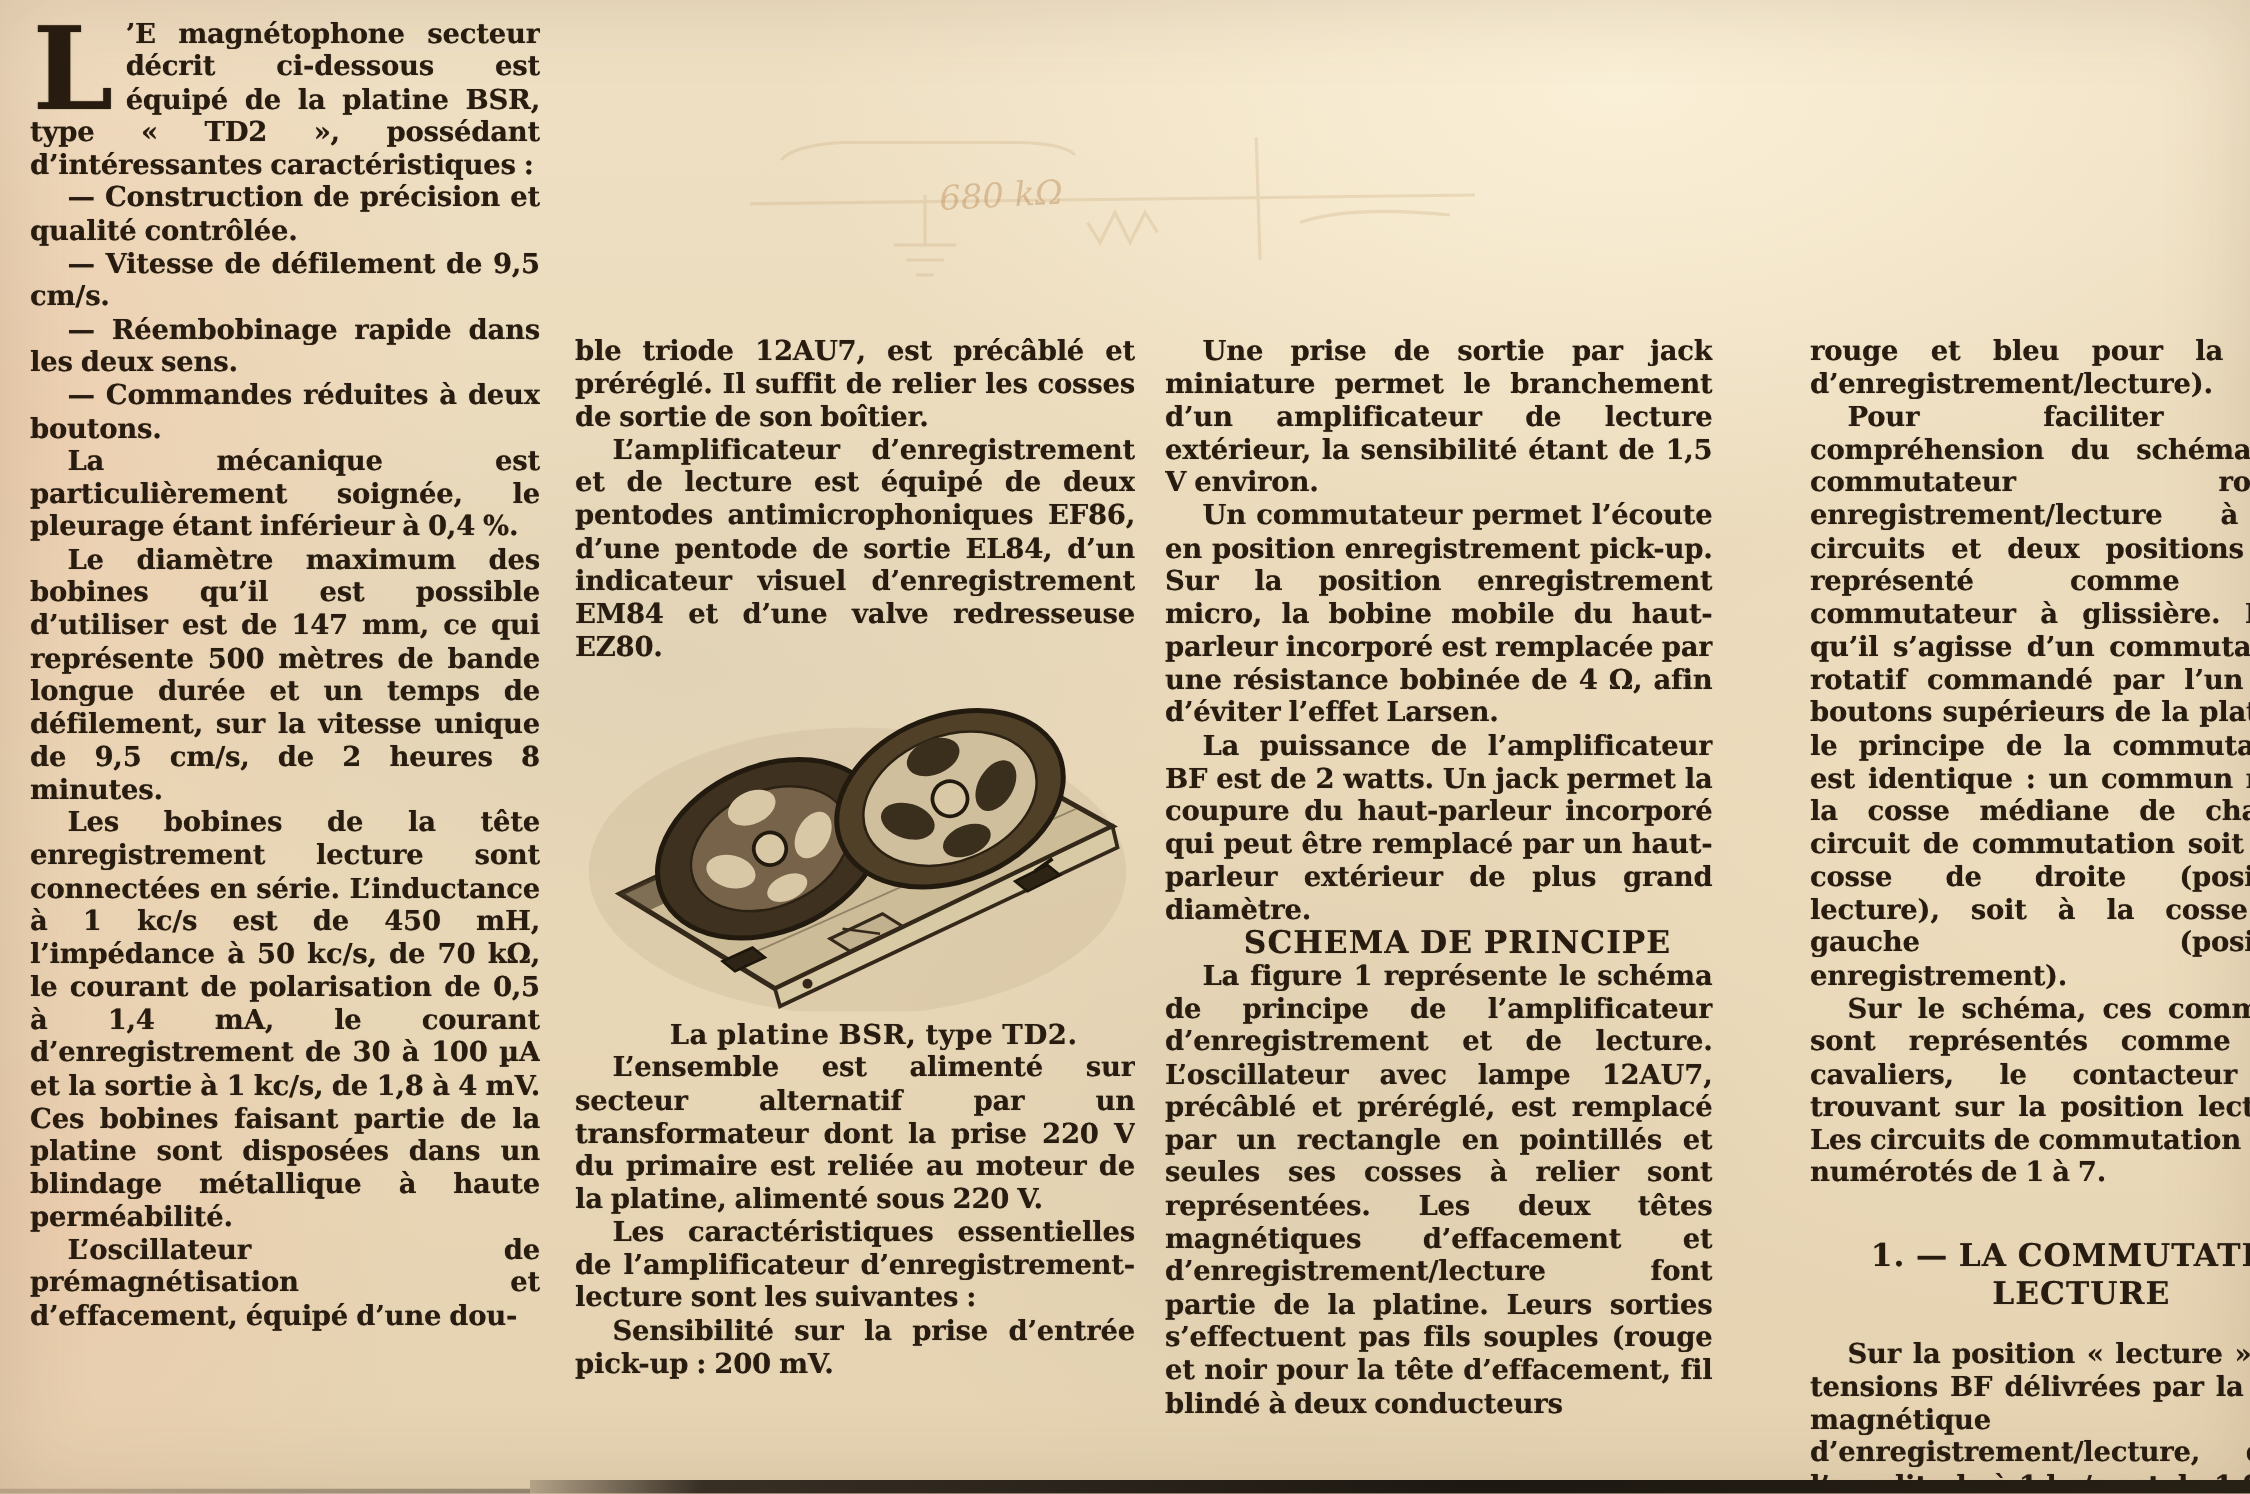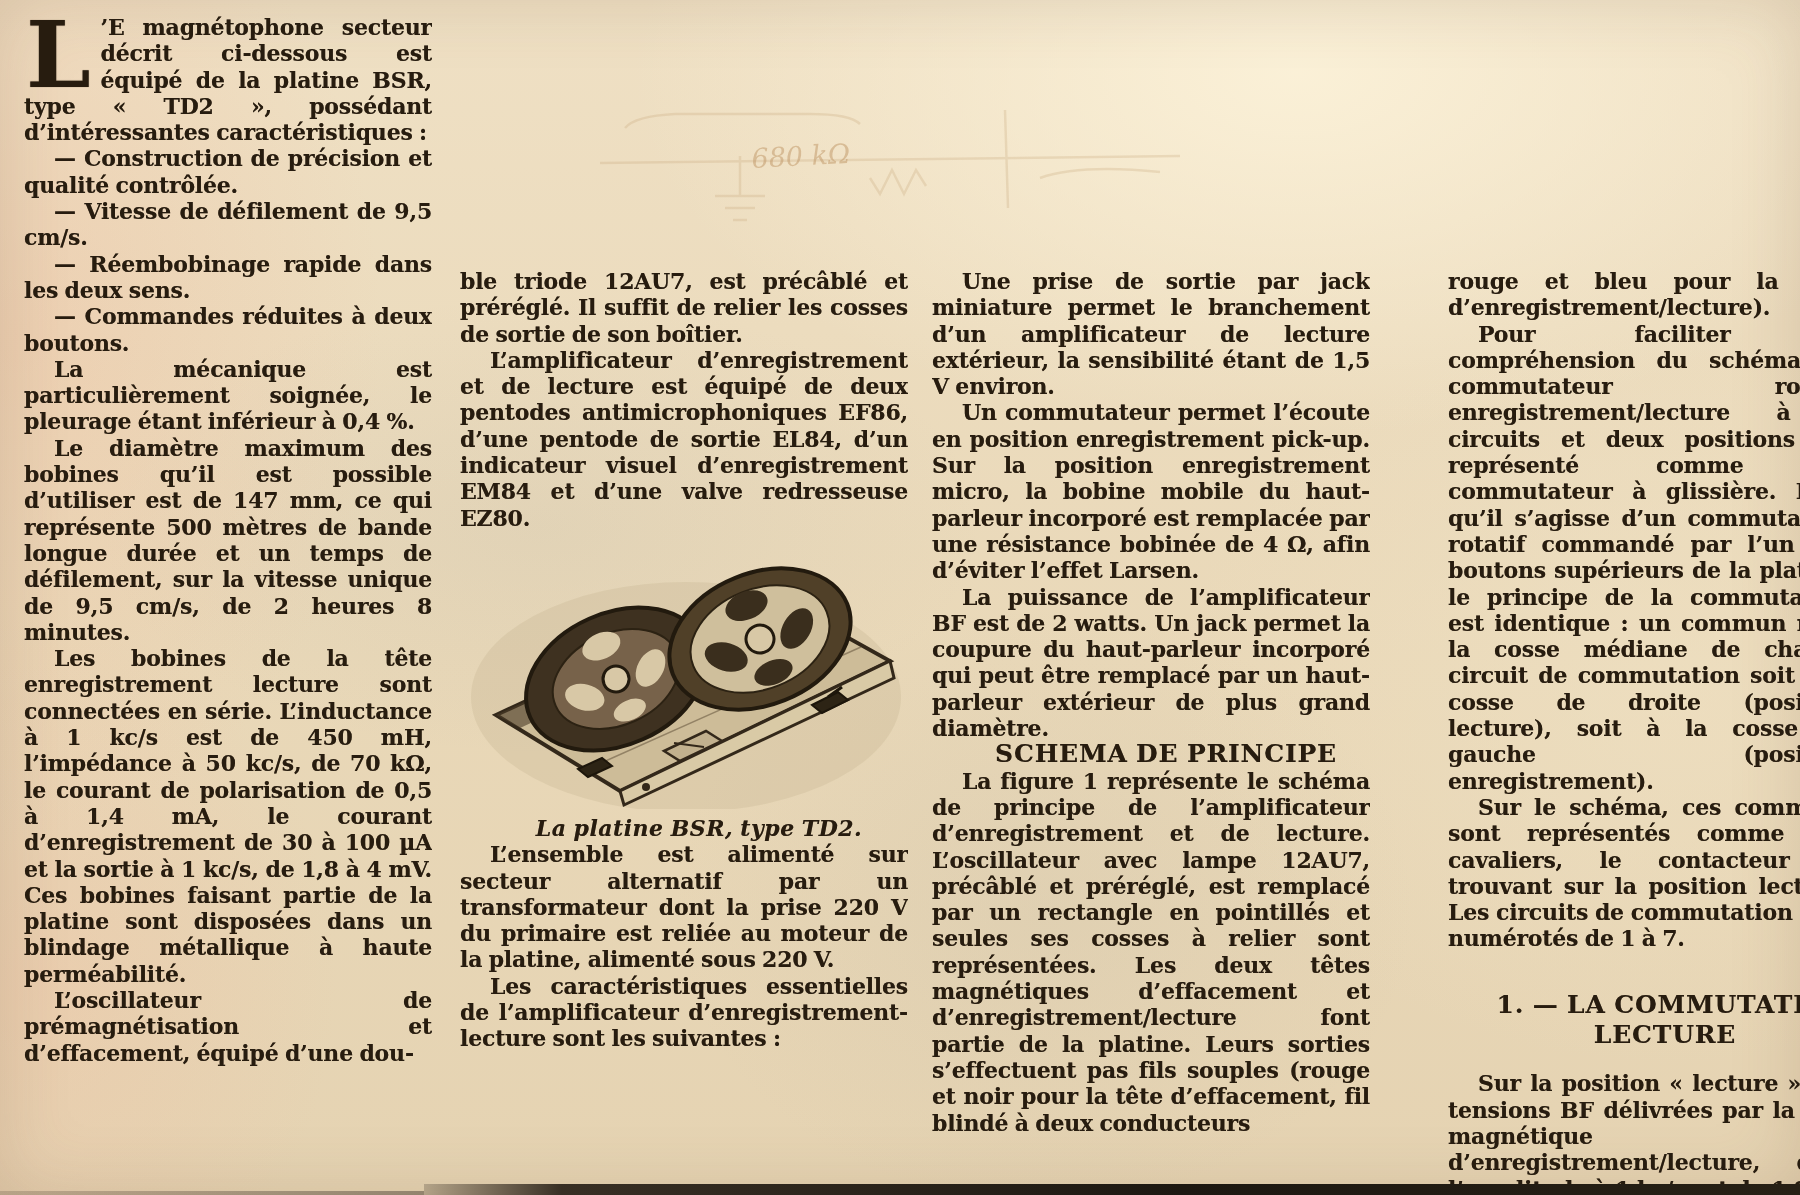--- a/index.html
+++ b/index.html
@@ -30,21 +30,21 @@
   .col2{left:460px;top:268px;width:448px;height:918px;}
   .col3{left:932px;top:268px;width:438px;height:918px;}
   .col4{left:1448px;top:268px;width:404px;height:918px;}
   .dropcap{
     float:left;font-size:92px;line-height:66px;font-weight:700;
     padding:8px 10px 2px 2px;text-shadow:0 0 1px rgba(40,28,14,0.6);
   }
   .figure{position:relative;margin:16px 0 4px 0;height:264px;text-indent:0;}
   .figure svg{display:block;margin:0 auto;}
   .figcaption{
-    text-align:center;font-style:italic;font-size:22px;margin:4px 0 12px 0;
+    text-align:center;font-size:22px;margin:4px 0 12px 0;
     text-indent:0;letter-spacing:0.5px;
   }
   .heading{
     text-align:center;font-size:25px;letter-spacing:0.8px;text-indent:0;
     margin:28px 0 20px 0;font-weight:700;
   }
   .heading.tight{margin:40px 0 4px 0;text-align:right;}
   .heading.sub{margin:0 0 22px 0;}
   .ghost{position:absolute;left:580px;top:58px;pointer-events:none;}
   .bottom-strip{
@@ -134,20 +134,21 @@
         <polygon points="346,158 372,145 382,153 356,166" fill="#2d2415" stroke="#1d160b" stroke-width="2"></polygon>
         <path d="M362,150 l14,-10" stroke="#1d160b" stroke-width="3"></path>
 
         <circle cx="180" cy="240" r="4" fill="#33281a"></circle>
       </svg>
     </div>
     <p class="figcaption">La platine BSR, type TD2.</p>
 
     <p>L’ensemble est alimenté sur secteur alternatif par un transformateur dont la prise 220 V du primaire est reliée au moteur de la platine, alimenté sous 220 V.</p>
     <p>Les caractéristiques essentielles de l’amplificateur d’enregistrement-lecture sont les suivantes :</p>
+    <p>Sensibilité sur la prise d’entrée pick-up : 200 mV.</p>
   </div>
 
   <div class="col col3">
     <p>Une prise de sortie par jack miniature permet le branchement d’un amplificateur de lecture extérieur, la sensibilité étant de 1,5 V environ.</p>
     <p>Un commutateur permet l’écoute en position enregistrement pick-up. Sur la position enregistrement micro, la bobine mobile du haut-parleur incorporé est remplacée par une résistance bobinée de 4 Ω, afin d’éviter l’effet Larsen.</p>
     <p>La puissance de l’amplificateur BF est de 2 watts. Un jack permet la coupure du haut-parleur incorporé qui peut être remplacé par un haut-parleur extérieur de plus grand diamètre.</p>
     <p class="heading">SCHEMA DE PRINCIPE</p>
     <p>La figure 1 représente le schéma de principe de l’amplificateur d’enregistrement et de lecture. L’oscillateur avec lampe 12AU7, précâblé et préréglé, est remplacé par un rectangle en pointillés et seules ses cosses à relier sont représentées. Les deux têtes magnétiques d’effacement et d’enregistrement/lecture font partie de la platine. Leurs sorties s’effectuent pas fils souples (rouge et noir pour la tête d’effacement, fil blindé à deux conducteurs</p>
   </div>
 

